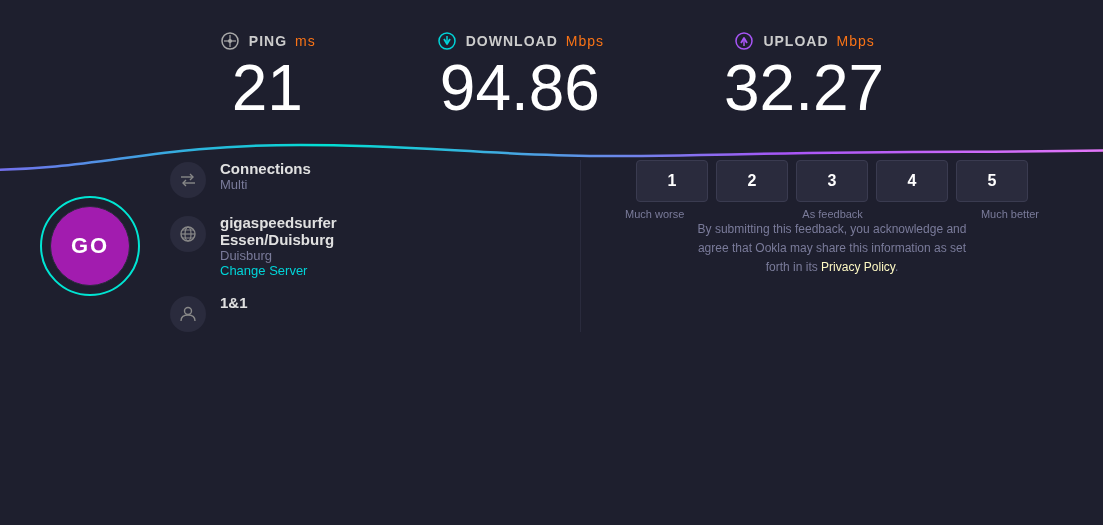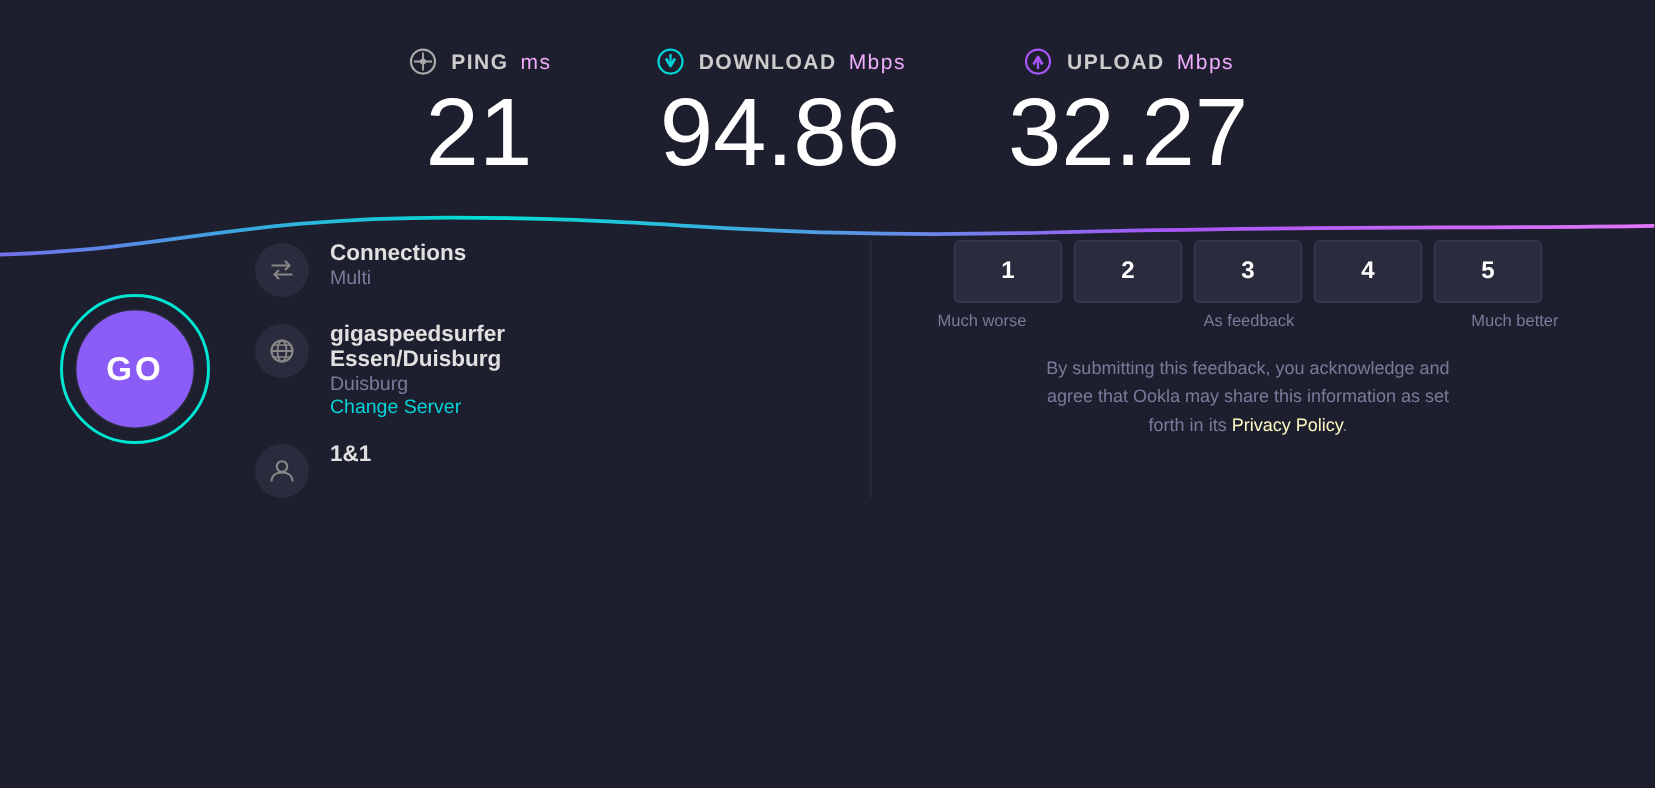--- a/index.html
+++ b/index.html
@@ -10,21 +10,21 @@
       background-color: #1e1f2e;
       font-family: 'Arial', sans-serif;
       color: #ffffff;
       overflow: hidden;
       position: relative;
     }
 
     .top-stats {
       display: flex;
       justify-content: center;
-      gap: 68px;
+      gap: 120px;
       padding: 30px 0 20px 0;
       position: relative;
       z-index: 2;
     }
 
     .stat-block {
       display: flex;
       flex-direction: column;
       align-items: center;
     }
@@ -35,21 +35,21 @@
       gap: 8px;
       font-size: 14px;
       font-weight: bold;
       letter-spacing: 1px;
       color: #cccccc;
       margin-bottom: 4px;
     }
 
     .stat-label .unit {
       font-weight: normal;
-      color: #f0abfc;
+      color: #f97316;
     }
 
     .stat-value {
       font-size: 64px;
       font-weight: 200;
       color: #ffffff;
       line-height: 1;
     }
 
     .stat-icon {
@@ -103,21 +103,21 @@
       justify-content: center;
       background: #1e1f2e;
       cursor: pointer;
     }
 
     .go-circle-inner {
       width: 80px;
       height: 80px;
       border-radius: 50%;
       border: 1px solid #2a2b3d;
-      background: #8b5cf6;
+      background: #a21caf;
       display: flex;
       align-items: center;
       justify-content: center;
     }
 
     .go-text {
       font-size: 22px;
       font-weight: bold;
       letter-spacing: 2px;
       color: #ffffff;
@@ -208,21 +208,20 @@
       display: flex;
       align-items: center;
       justify-content: center;
       cursor: pointer;
     }
 
     .rating-labels {
       display: flex;
       justify-content: space-between;
       padding: 0 4px;
-      margin-bottom: 16px;
     }
 
     .rating-label-text {
       font-size: 11px;
       color: #7a7b9a;
     }
 
     .survey-disclaimer {
       font-size: 12px;
       color: #7a7b9a;

